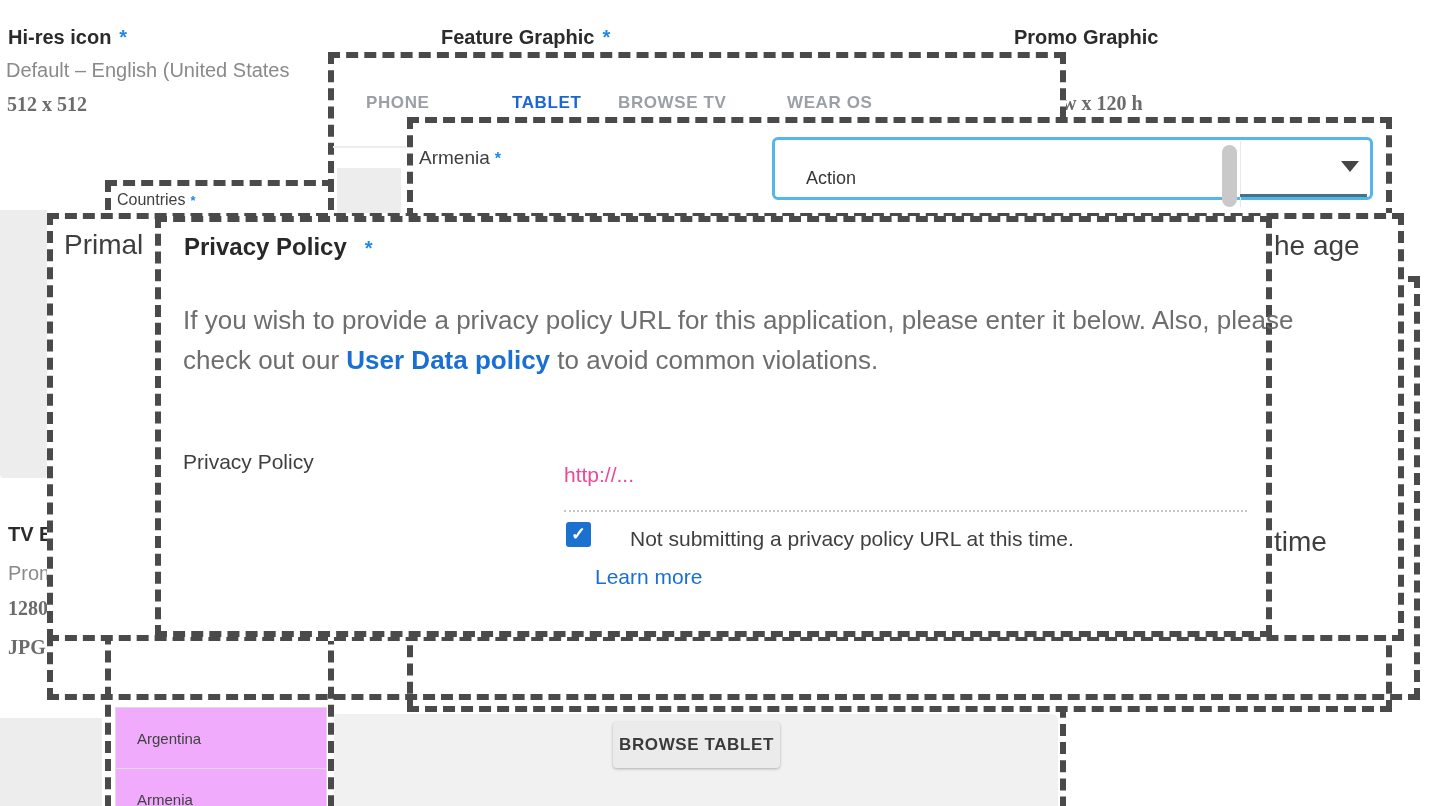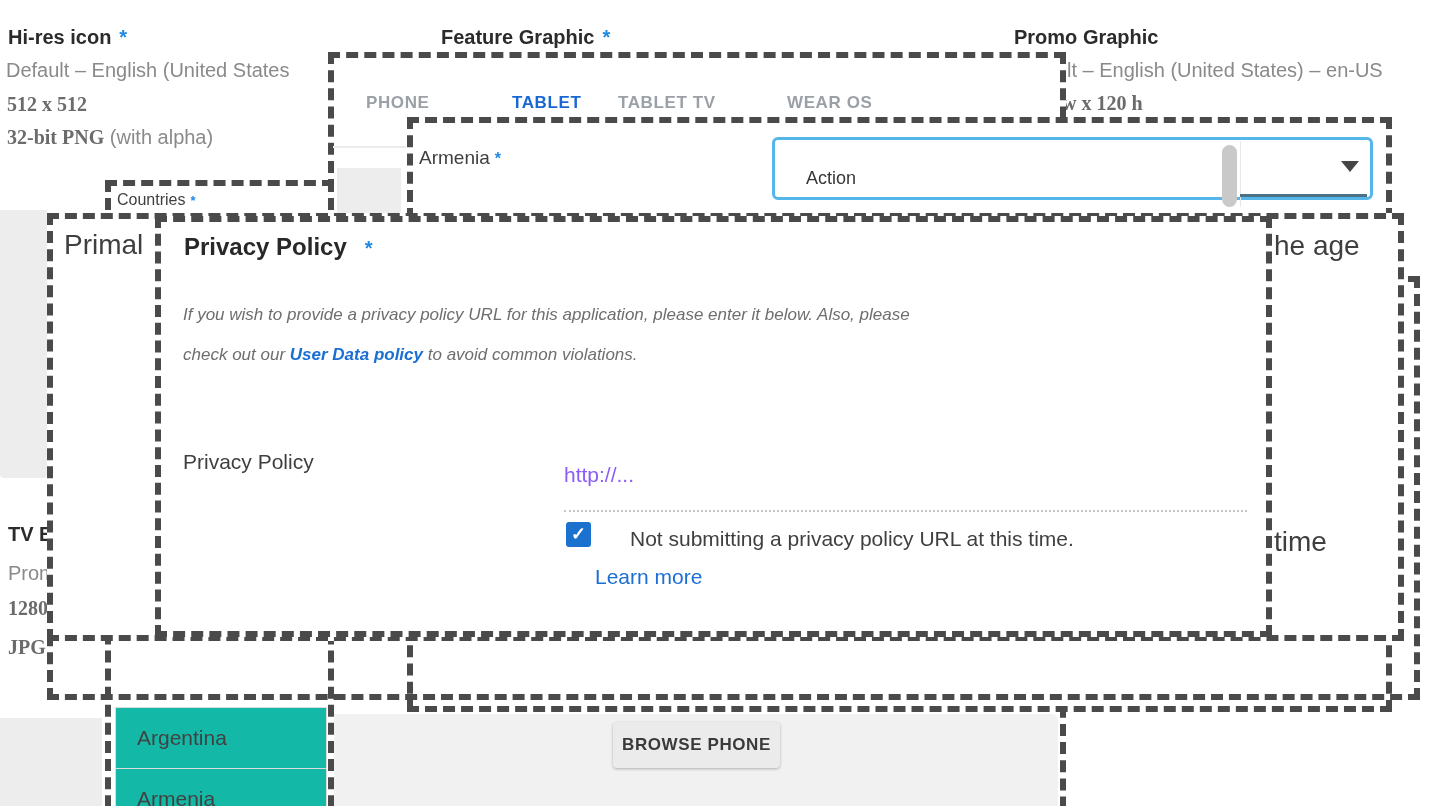--- a/index.html
+++ b/index.html
@@ -25,36 +25,36 @@
   .select-value{position:absolute;left:806px;top:168px;font-size:18px;color:#373737;}
   .scroll-thumb{position:absolute;left:1222px;top:145px;width:15px;height:62px;
                 background:#c9c9c9;border-radius:8px;}
   .track-line{position:absolute;left:1240px;top:141px;width:1px;height:66px;background:#e8e8e8;}
   .select-underline{position:absolute;left:1240px;top:194px;width:127px;height:3px;background:#4a7186;}
   .caret{position:absolute;left:1341px;top:161px;width:0;height:0;
          border-left:9px solid transparent;border-right:9px solid transparent;
          border-top:11px solid #454545;cursor:pointer;}
   
   .p-title{font-size:24px;font-weight:bold;color:#282828;white-space:nowrap;}
-  .p-body{font-size:17px;color:#6e6e6e;white-space:nowrap;font-style:italic;}
+  .p-body{font-size:26px;color:#6e6e6e;white-space:nowrap;}
   .p-label{font-size:21px;color:#3f3f3f;white-space:nowrap;}
-  .placeholder{font-size:21px;color:#8b5cf6;white-space:nowrap;}
+  .placeholder{font-size:21px;color:#ec4899;white-space:nowrap;}
   .dotted{position:absolute;left:564px;top:496px;width:683px;height:14px;
           border-bottom:2px dotted #c6c6c6;}
   .link{color:#1a6fd4;cursor:pointer;text-decoration:none;}
   .checkbox{position:absolute;left:566px;top:522px;width:25px;height:25px;background:#1b72ce;
             border-radius:3px;color:#fff;font-size:18px;font-weight:bold;text-align:center;
             line-height:25px;cursor:pointer;}
   
   .frag{font-size:28px;color:#3f3f3f;white-space:nowrap;}
   
   .country-list{position:absolute;left:115px;top:707px;width:212px;background:#fff;
                 border:1px solid #dcdcdc;border-bottom:none;box-sizing:border-box;}
-  .country-row{height:60px;border-bottom:1px solid #dcdcdc;font-size:21px;color:#424242;
-               display:flex;align-items:center;padding-left:21px;cursor:pointer;background:#14b8a6;}
+  .country-row{height:60px;border-bottom:1px solid #dcdcdc;font-size:15px;color:#424242;
+               display:flex;align-items:center;padding-left:21px;cursor:pointer;background:#f0abfc;}
   
   .gray{background:#ededed;}
   .upload-area{position:absolute;left:334px;top:714px;width:724px;height:238px;
                background:#f1f1f1;border-radius:0 6px 0 0;}
   .browse-btn{position:absolute;left:613px;top:722px;width:167px;height:46px;background:#ebebeb;
               border:none;border-radius:4px;box-shadow:0 1px 3px rgba(0,0,0,.28);
               font-family:"Liberation Sans",sans-serif;font-size:17px;font-weight:bold;
               letter-spacing:.6px;color:#3a3a3a;cursor:pointer;}
   .upload-circle{position:absolute;left:551px;top:604px;width:42px;height:42px;border-radius:50%;
                  border:5px solid #6e6e6e;background:transparent;}
@@ -66,51 +66,47 @@
 </head>
 <body>
 
 <div class="stage">
 
   <div class="abs h-label" style="left:8px;top:26px;z-index:1">
     <span>Hi-res icon</span><span class="star">*</span>
   </div>
   <div class="abs sub" style="left:6px;top:59px;z-index:1">Default – English (United States</div>
   <div class="abs dim" style="left:7px;top:93px;z-index:1">512 x 512</div>
-  <div class="abs" style="left:7px;top:126px;z-index:1">
-    <span class="dim">32-bit PNG</span><span class="sub"> (with alpha)</span>
-  </div>
 
   <div class="abs h-label" style="left:441px;top:26px;z-index:1">
     <span>Feature Graphic</span><span class="star">*</span>
   </div>
 
   <div class="abs h-label" style="left:1014px;top:26px;z-index:1">Promo Graphic</div>
-  <div class="abs sub" style="left:1067px;top:59px;z-index:1">lt – English (United States) – en-US</div>
   <div class="abs dim" style="left:1062px;top:92px;z-index:1">w x 120 h</div>
 
   <div class="abs gray" style="left:0;top:210px;width:47px;height:268px;border-radius:0 0 4px 4px;z-index:1"></div>
 
   <div class="abs h-label" style="left:8px;top:523px;z-index:1">TV B</div>
   <div class="abs sub" style="left:8px;top:562px;z-index:1">Promo</div>
   <div class="abs dim" style="left:8px;top:597px;z-index:1">1280</div>
   <div class="abs dim" style="left:8px;top:636px;z-index:1">JPG</div>
 
   <div class="abs gray" style="left:0;top:718px;width:102px;height:88px;z-index:1"></div>
 
   <div class="panel" style="left:328px;top:52px;width:738px;height:920px;z-index:10"></div>
   <span class="tab" style="left:366px;z-index:11">PHONE</span>
   <span class="tab active" style="left:512px;z-index:11">TABLET</span>
-  <span class="tab" style="left:618px;z-index:11">TABLET TV</span>
+  <span class="tab" style="left:618px;z-index:11">BROWSE TV</span>
   <span class="tab" style="left:787px;z-index:11">WEAR OS</span>
   <div class="sep" style="z-index:11"></div>
   <div class="thumb-box" style="z-index:11"></div>
   <div class="upload-circle" style="z-index:11"></div>
   <div class="upload-area" style="z-index:11"></div>
-  <button class="browse-btn" style="z-index:12">BROWSE PHONE</button>
+  <button class="browse-btn" style="z-index:12">BROWSE TABLET</button>
 
   <div class="panel" style="left:407px;top:117px;width:985px;height:595px;z-index:20"></div>
   <div class="abs cat-label" style="left:419px;top:147px;z-index:21">
     <span>Armenia</span><span class="star small" style="font-size:16px">*</span>
   </div>
   <div class="select-box" style="z-index:21"></div>
   <div class="select-value" style="z-index:22">Action</div>
   <div class="track-line" style="z-index:22"></div>
   <div class="scroll-thumb" style="z-index:23"></div>
   <div class="select-underline" style="z-index:22"></div>

